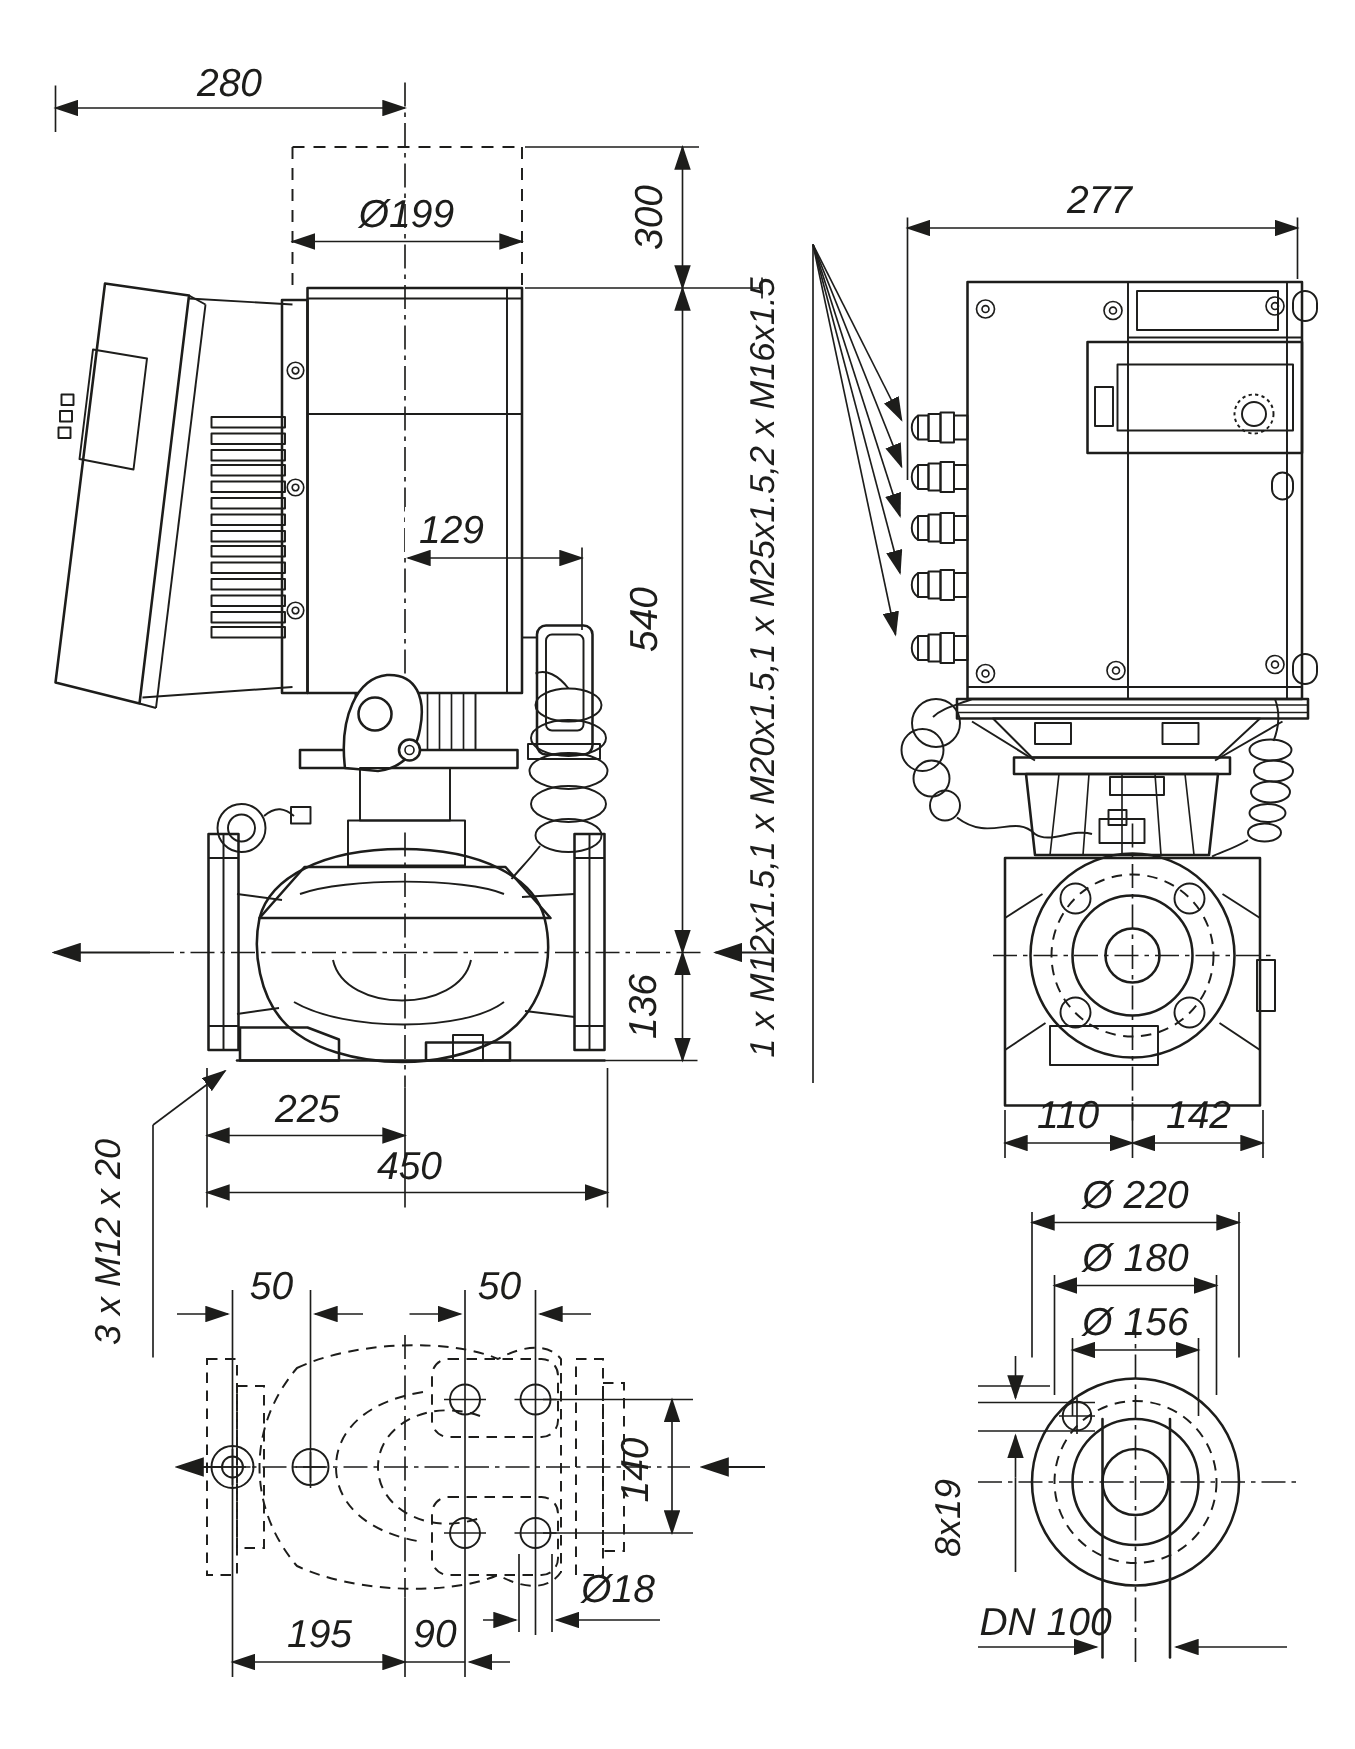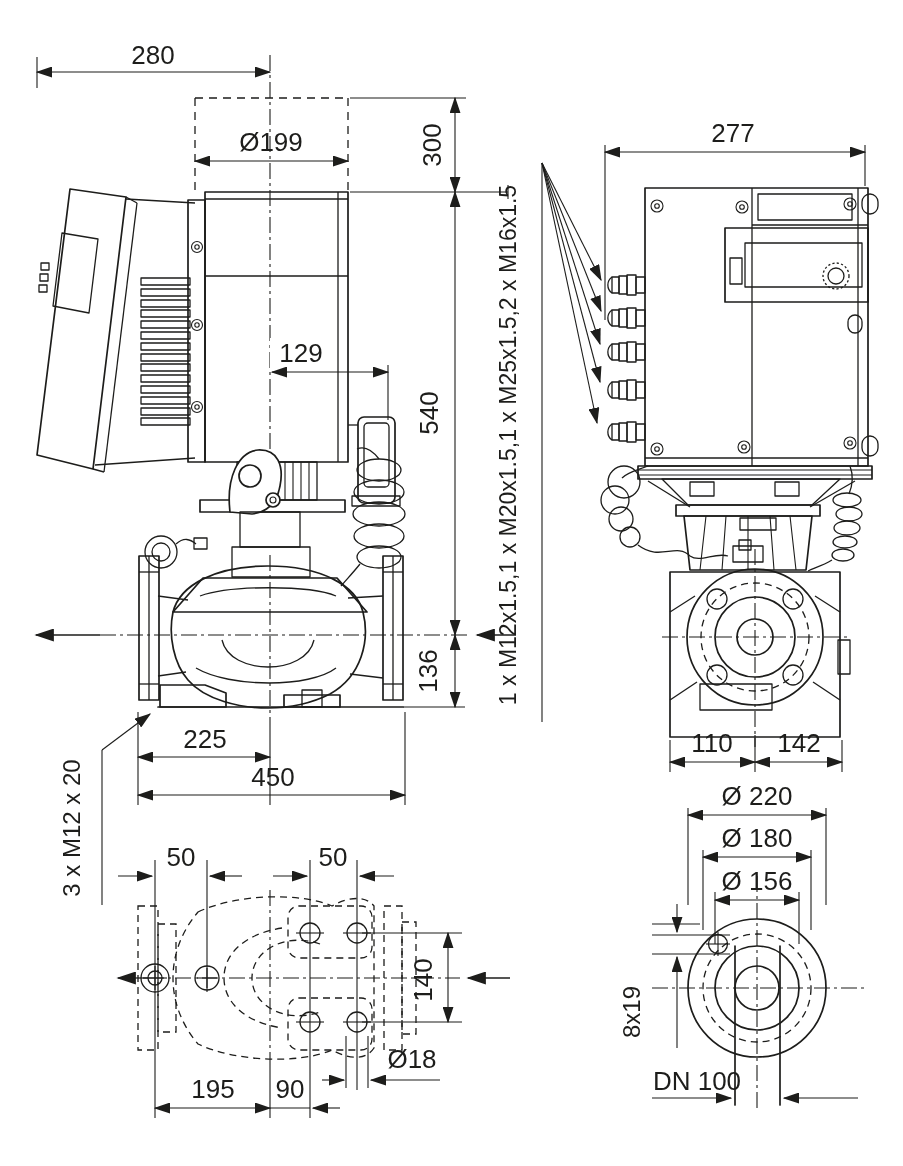--- a/index.html
+++ b/index.html
@@ -1,17 +1,17 @@
 <!DOCTYPE html>
 <html style="--line: #1d1d1b; --bg: #ffffff;"><head>
 <meta charset="utf-8">
 <style>
   :root { --line:#1d1d1b; --bg:#ffffff; }
   html,body { margin:0; padding:0; background:var(--bg); }
-  .stage { width:903px; height:1166px; position:relative; background:var(--bg); }
+  .stage { width:903px; height:1166px; position:relative; background:var(--bg);font-style:italic; }
   svg { color:var(--line); font-family:"Liberation Sans","DejaVu Sans",sans-serif; }
   .part   { fill:none; stroke:currentColor; stroke-width:1.7; stroke-linejoin:round; stroke-linecap:round; }
   .part2  { fill:none; stroke:currentColor; stroke-width:1.3; stroke-linejoin:round; }
   .thin   { fill:none; stroke:currentColor; stroke-width:1.1; }
   .dash   { fill:none; stroke:currentColor; stroke-width:1.3; stroke-dasharray:8 6; }
   .hid    { fill:none; stroke:currentColor; stroke-width:1.3; stroke-dasharray:7 5; }
   .cl     { fill:none; stroke:currentColor; stroke-width:1.1; stroke-dasharray:16 4 3 4; }
   .wfill  { fill:var(--bg); stroke:currentColor; stroke-width:1.7; stroke-linejoin:round; }
   text { fill:currentColor; font-size:26px; }
   .t24 { font-size:24px; } .t23 { font-size:23px; }

